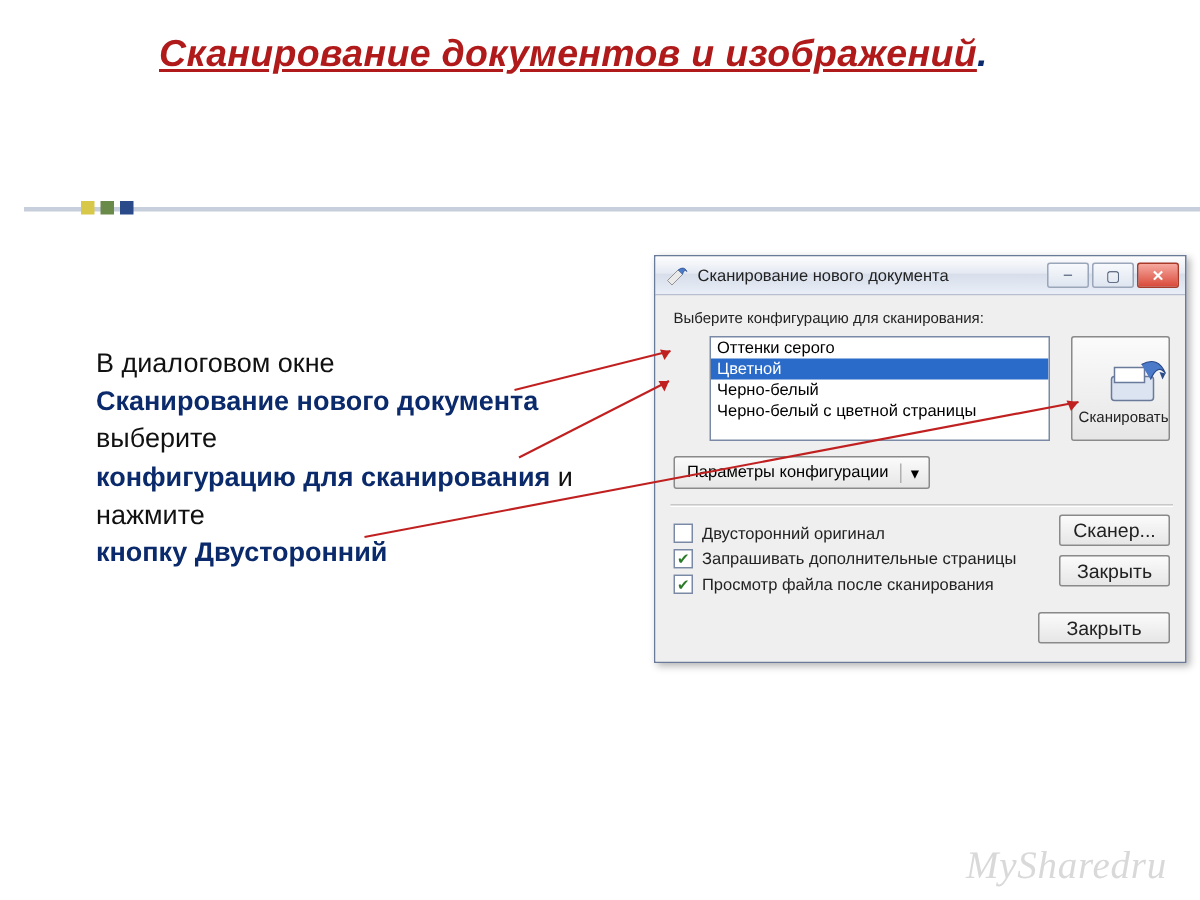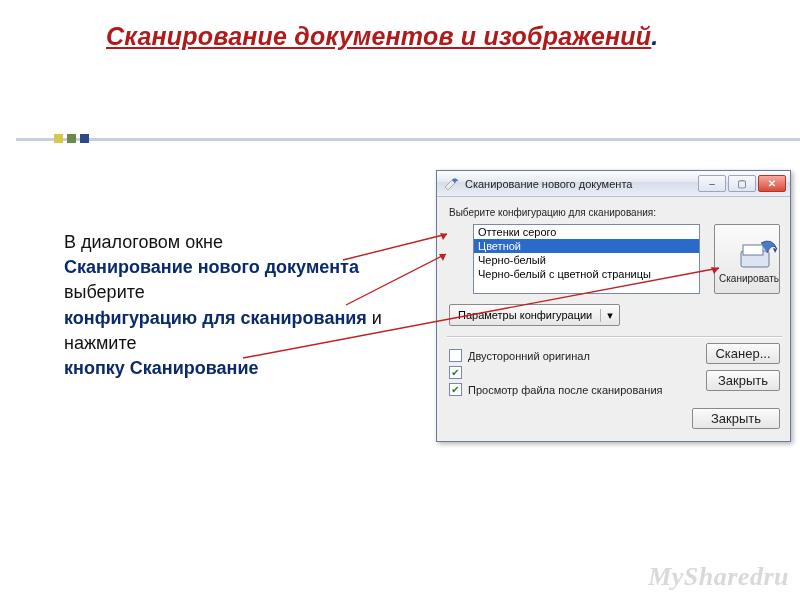--- a/index.html
+++ b/index.html
@@ -61,27 +61,26 @@
     position: absolute;
     left: 48px; top: 230px;
     width: 360px;
     font-size: 18px;
     line-height: 1.4;
     color: #111;
   }
   .body-text .em1 { font-weight: bold; color: #0a2a6b; }
   .watermark {
     position: absolute;
-    right: 11px; bottom: 8px;
+    right: 22px; bottom: 8px;
     font-size: 26px;
     font-style: italic;
     color: #d9d9d9;
     letter-spacing: 0.5px;
     font-family: Georgia, serif;
-    font-weight: bold;
   }
   
   .dialog {
     position: absolute;
     left: 420px; top: 170px;
     width: 355px;
     background: #efefef;
     border: 1px solid #6a7a9a;
     box-shadow: 2px 2px 5px rgba(0,0,0,0.3);
     font-size: 11px;
@@ -253,21 +252,21 @@
     <div class="sq g"></div>
     <div class="sq b"></div>
   </div>
 
   <div class="body-text">
     <span>В диалоговом окне</span><br>
     <span class="em1">Сканирование нового документа</span><br>
     <span>выберите</span><br>
     <span class="em1">конфигурацию для сканирования</span><span> и</span><br>
     <span>нажмите</span><br>
-    <span class="em1">кнопку Сканирование</span>
+    <span class="em1">кнопку Двусторонний</span>
   </div>
 
   <div class="dialog">
     <div class="titlebar">
       <span class="app-icon">
         <svg viewBox="0 0 16 16" width="16" height="16">
           <path d="M2 11 L9 4 L12 7 L5 14 Z" fill="#eaeaea" stroke="#888" stroke-width="0.6"></path>
           <path d="M9 4 Q13 1 15 5 Q13 3 12 7" fill="#4a7ac8" stroke="#2a4a8a" stroke-width="0.5"></path>
         </svg>
       </span>
@@ -305,20 +304,21 @@
       </div>
       <div class="sep"></div>
       <div class="lower-flex">
         <div class="checks-col">
           <div class="check-row">
             <span class="chk"></span>
             <span>Двусторонний оригинал</span>
           </div>
           <div class="check-row">
             <span class="chk">✔</span>
+            <span>Запрашивать дополнительные страницы</span>
           </div>
           <div class="check-row">
             <span class="chk">✔</span>
             <span>Просмотр файла после сканирования</span>
           </div>
         </div>
         <div class="right-col">
           <div class="std-btn">Сканер...</div>
           <div class="std-btn">Закрыть</div>
         </div>

